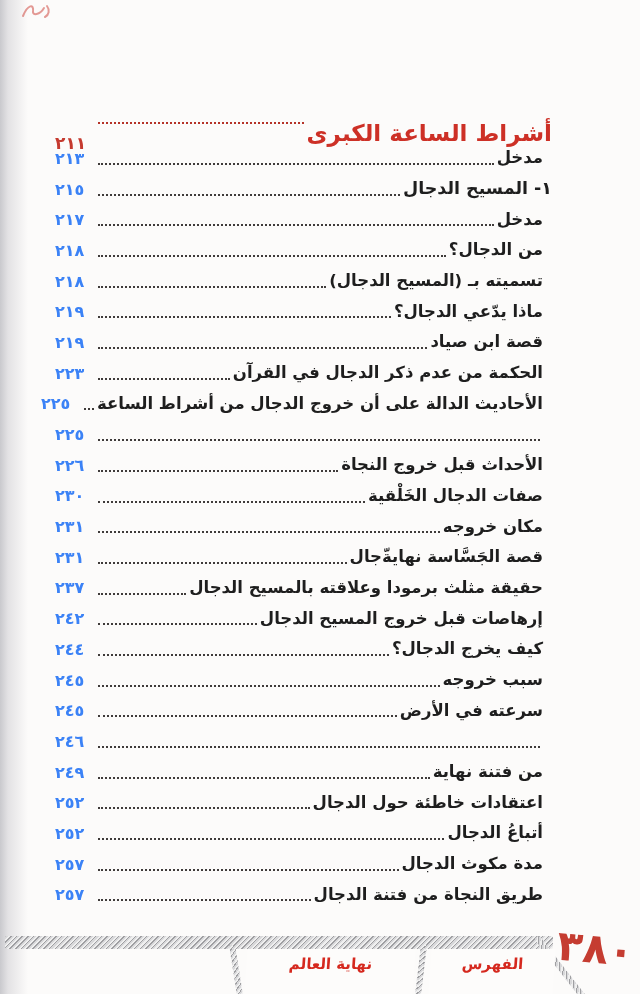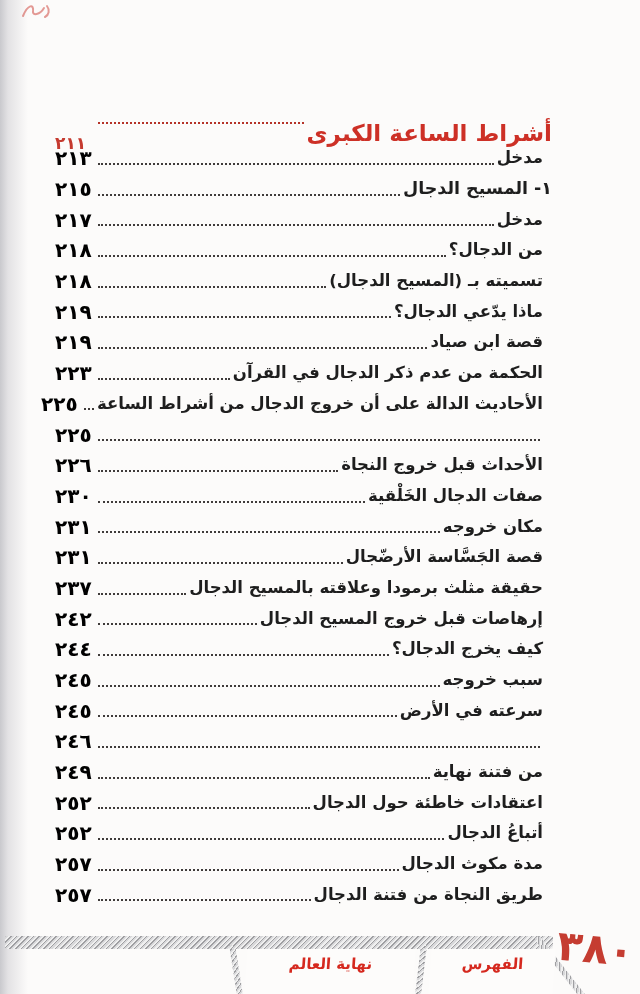--- a/index.html
+++ b/index.html
@@ -23,21 +23,21 @@
     direction:rtl;
   }
   .row{display:flex;align-items:center;height:30.7px;color:#1e1e1e;}
   .row .label{
     font-weight:bold;font-size:16.5px;line-height:1.1;white-space:nowrap;
   }
   .row .leader{
     flex:1;height:.7em;border-bottom:2px dotted #3f3b3a;margin:0 3px;min-width:10px;
   }
   .row .num{
-    font-weight:bold;font-size:20px;color:#000000;min-width:40px;text-align:left;
+    font-weight:bold;font-size:16px;color:#3b82f6;min-width:40px;text-align:left;
     letter-spacing:1px;
   }
   .row.chapter{height:48px;}
   .row.chapter .label{font-size:23px;color:#cd3026;margin-top:30px;}
   .row.chapter .leader{border-bottom-color:#b53228;height:.55em;}
   .row.chapter .num{font-size:17px;color:#c53a2f;margin-top:48px;}
   .row.section .label{font-size:17.5px;text-align:center;}
   .row.sub{padding-right:9px;}
 
   
@@ -139,21 +139,21 @@
         <span class="label">صفات الدجال الخَلْقية</span>
         <span class="leader"></span>
         <span class="num">٢٣٠</span>
       </div>
       <div class="row sub">
         <span class="label">مكان خروجه</span>
         <span class="leader"></span>
         <span class="num">٢٣١</span>
       </div>
       <div class="row sub">
-        <span class="label">قصة الجَسَّاسة الأرضّجال</span>
+        <span class="label">قصة الجَسَّاسة نهايةّجال</span>
         <span class="leader"></span>
         <span class="num">٢٣١</span>
       </div>
       <div class="row sub">
         <span class="label">حقيقة مثلث برمودا وعلاقته بالمسيح الدجال</span>
         <span class="leader"></span>
         <span class="num">٢٣٧</span>
       </div>
       <div class="row sub">
         <span class="label">إرهاصات قبل خروج المسيح الدجال</span>

